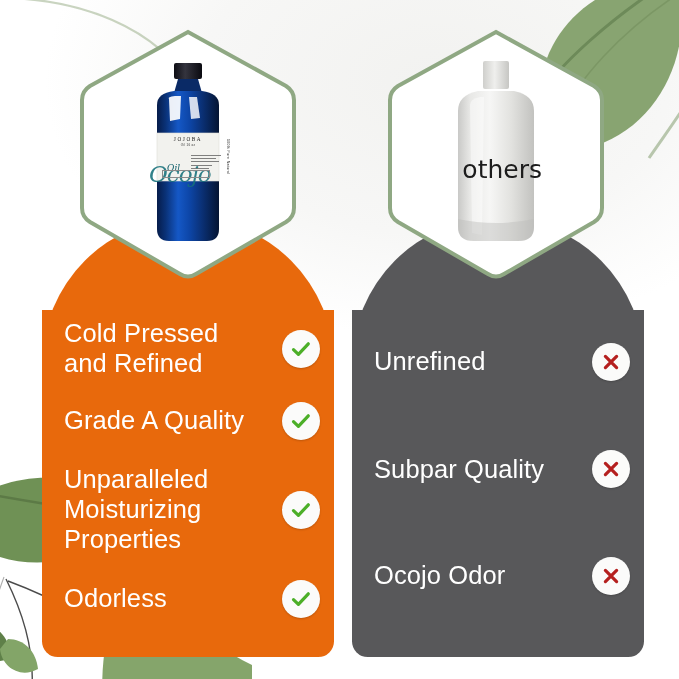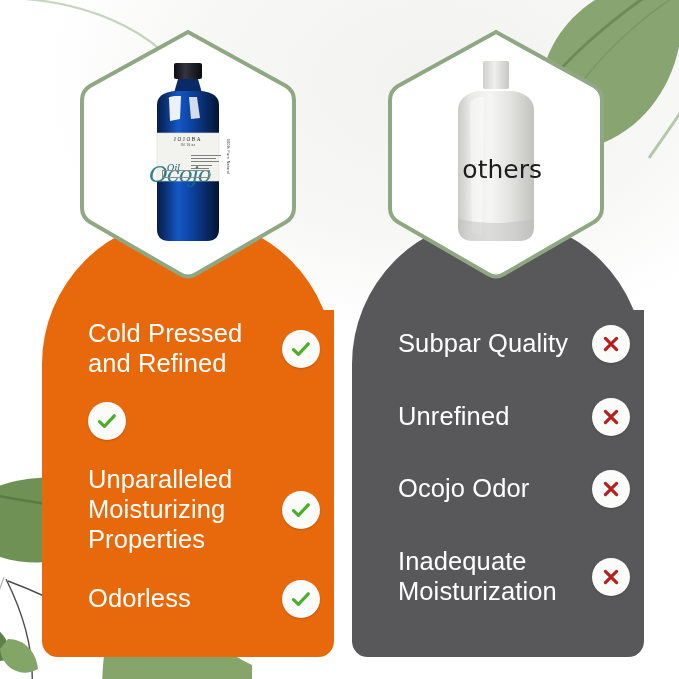--- a/index.html
+++ b/index.html
@@ -59,21 +59,20 @@
   
   .rows {
     position: absolute;
     left: 0;
     right: 0;
     top: 92px;
     bottom: 30px;
     display: flex;
     flex-direction: column;
     gap: 4px;
-    margin-left: 24px;
   }
 
   .row {
     position: relative;
     flex: 1 1 auto;
     display: flex;
     align-items: center;
     padding: 0 14px 0 22px;
     box-sizing: border-box;
   }
@@ -272,20 +271,21 @@
         <div class="row-label">Cold Pressed
 and Refined</div>
         <div class="badge">
           <svg width="24" height="24" viewBox="0 0 24 24">
             <path d="M4.5 12.6 L9.4 17.4 L19.3 6.8" fill="none" stroke="#4caf28" stroke-width="3.2" stroke-linecap="round" stroke-linejoin="round"></path>
           </svg>
         </div>
       </div>
 
       <div class="row row-left row-r2">
+        <div class="row-label">Grade A Quality</div>
         <div class="badge">
           <svg width="24" height="24" viewBox="0 0 24 24">
             <path d="M4.5 12.6 L9.4 17.4 L19.3 6.8" fill="none" stroke="#4caf28" stroke-width="3.2" stroke-linecap="round" stroke-linejoin="round"></path>
           </svg>
         </div>
       </div>
 
       <div class="row row-left row-r4">
         <div class="row-label">Unparalleled
 Moisturizing
@@ -306,56 +306,47 @@
         </div>
       </div>
 
     </div>
   </div>
 
   <div class="column col-right">
     <div class="panel panel-right"></div>
     <div class="rows">
 
+      <div class="row row-right row-r1">
+        <div class="row-label">Unrefined</div>
+        <div class="badge">
+          <svg width="24" height="24" viewBox="0 0 24 24">
+            <path d="M6.4 6.4 L17.6 17.6 M17.6 6.4 L6.4 17.6" fill="none" stroke="#b5201f" stroke-width="3.2" stroke-linecap="round"></path>
+          </svg>
+        </div>
+      </div>
+
       <div class="row row-right row-r2">
         <div class="row-label">Subpar Quality</div>
         <div class="badge">
           <svg width="24" height="24" viewBox="0 0 24 24">
             <path d="M6.4 6.4 L17.6 17.6 M17.6 6.4 L6.4 17.6" fill="none" stroke="#b5201f" stroke-width="3.2" stroke-linecap="round"></path>
           </svg>
         </div>
       </div>
 
-      <div class="row row-right row-r1">
-        <div class="row-label">Unrefined</div>
-        <div class="badge">
-          <svg width="24" height="24" viewBox="0 0 24 24">
-            <path d="M6.4 6.4 L17.6 17.6 M17.6 6.4 L6.4 17.6" fill="none" stroke="#b5201f" stroke-width="3.2" stroke-linecap="round"></path>
-          </svg>
-        </div>
-      </div>
-
       <div class="row row-right row-r3">
         <div class="row-label">Ocojo Odor</div>
         <div class="badge">
           <svg width="24" height="24" viewBox="0 0 24 24">
             <path d="M6.4 6.4 L17.6 17.6 M17.6 6.4 L6.4 17.6" fill="none" stroke="#b5201f" stroke-width="3.2" stroke-linecap="round"></path>
           </svg>
         </div>
       </div>
 
-      <div class="row row-right row-r4">
-        <div class="row-label">Inadequate
-Moisturization</div>
-        <div class="badge">
-          <svg width="24" height="24" viewBox="0 0 24 24">
-            <path d="M6.4 6.4 L17.6 17.6 M17.6 6.4 L6.4 17.6" fill="none" stroke="#b5201f" stroke-width="3.2" stroke-linecap="round"></path>
-          </svg>
-        </div>
-      </div>
 
     </div>
   </div>
 
   <div class="hex hex-left">
     <svg class="hex-shape" viewBox="0 0 228 252">
       <path d="M114 4 L212 58 Q220 63 220 72 L220 180 Q220 189 212 194 L122 246
                Q114 251 106 246 L16 194 Q8 189 8 180 L8 72 Q8 63 16 58 Z" fill="#ffffff" stroke="#8fa883" stroke-width="4"></path>
     </svg>
     <div class="hex-content">

